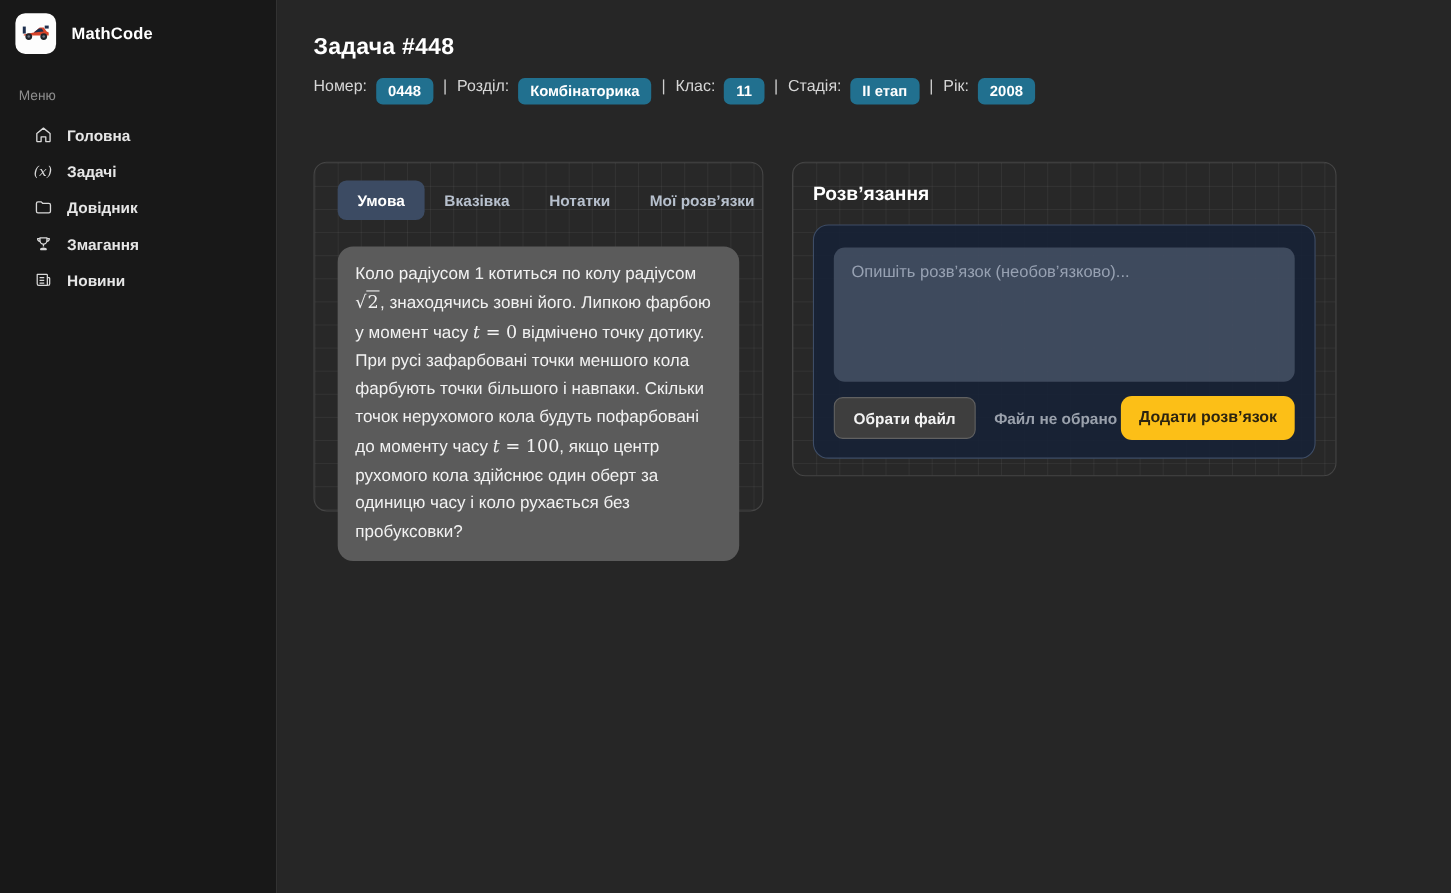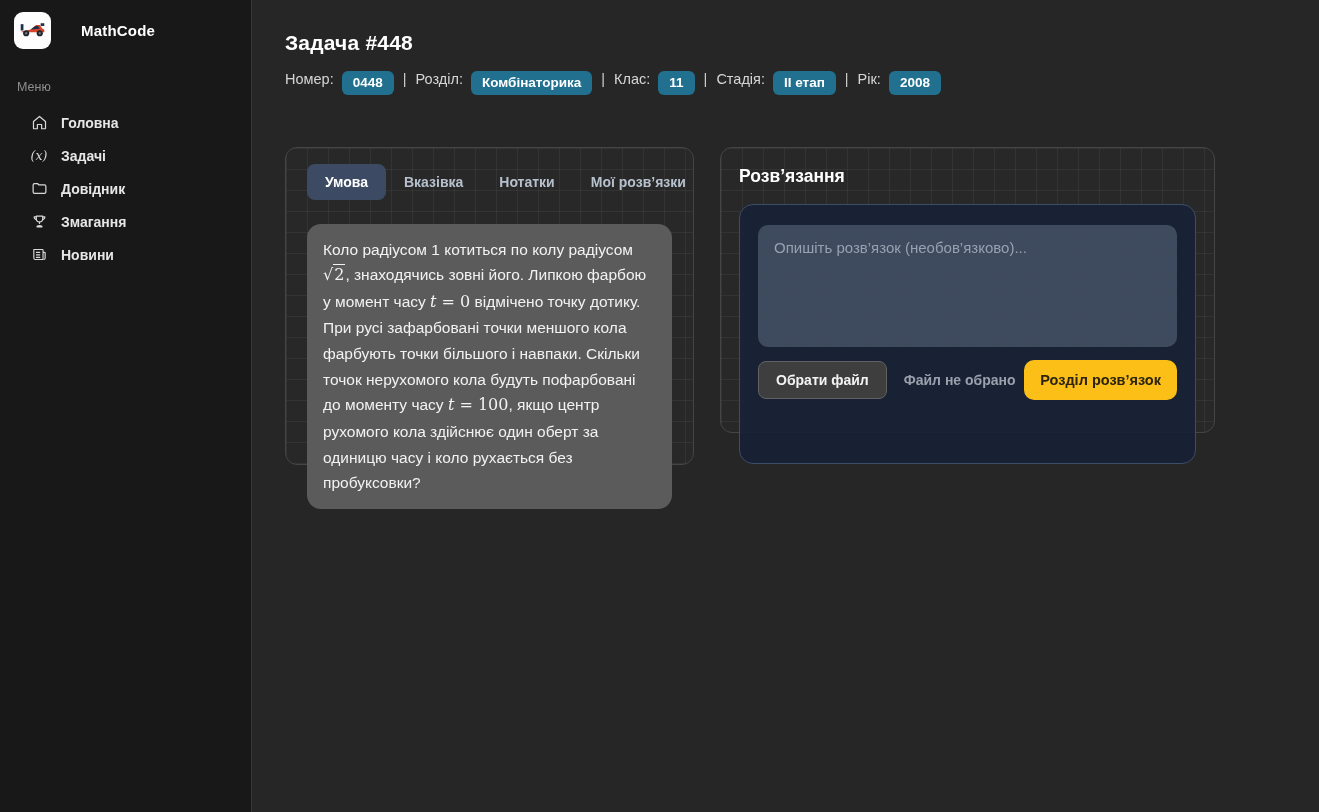--- a/index.html
+++ b/index.html
@@ -17,21 +17,21 @@
     background: #181818;
     border-right: 1px solid #363636;
     padding-top: 10px;
   }
   .brand { display: flex; align-items: center; padding: 2px 14px 0 14px; }
   .brand-logo {
     width: 37px; height: 37px; background: #fdfdfd; border-radius: 9px;
     display: flex; align-items: center; justify-content: center;
   }
   .brand-logo svg { width: 29px; height: 29px; }
-  .brand-name { margin-left: 30px; font-weight: bold; font-size: 15px; color: #ffffff; letter-spacing: 0.2px; }
+  .brand-name { margin-left: 14px; font-weight: bold; font-size: 15px; color: #ffffff; letter-spacing: 0.2px; }
   .menu-label { color: #8d8d8d; font-size: 12.5px; margin: 31px 0 12px 17px; }
   .nav { display: flex; flex-direction: column; text-align: center; }
   .nav-item {
     display: flex; align-items: center; height: 33px; padding-left: 30px; cursor: pointer;
     color: #e6e6e6;
   }
   .nav-item .icon {
     width: 18px; height: 18px; display: inline-flex; align-items: center; justify-content: center;
     color: #d9d9d9; flex: 0 0 18px;
   }
@@ -78,21 +78,21 @@
     padding: 13px 16px; color: #f2f2f2; font-size: 15.5px; line-height: 1.66;
   }
   .math { font-family: "DejaVu Serif", serif; font-size: 16px; white-space: nowrap; }
   .math .var { font-style: italic; }
   .math-sqrt { font-family: "DejaVu Serif", serif; font-size: 16px; white-space: nowrap; }
   .math-sqrt .radicand { border-top: 1.2px solid #f2f2f2; padding: 0 1px; }
 
   
   .solution-title { font-size: 17.5px; font-weight: bold; color: #ffffff; }
   .solution-card {
-    margin-top: 17px; height: 260px;
+    margin-top: 17px; height: 213px;
     background: rgba(22, 33, 53, 0.88);
     border: 1px solid #3e4d66; border-radius: 14px;
     padding: 20px 18px 0 18px;
     display: flex; flex-direction: column;
   }
   .solution-textarea {
     width: 100%; height: 122px; resize: none;
     background: rgba(125, 139, 160, 0.38);
     border: none; border-radius: 10px;
     padding: 14px 16px;
@@ -216,19 +216,19 @@
       </div>
     </section>
 
     <section class="grid-panel solution-panel">
       <h2 class="solution-title">Розв’язання</h2>
       <div class="solution-card">
         <textarea class="solution-textarea" placeholder="Опишіть розв’язок (необов’язково)..." style=""></textarea>
         <div class="solution-actions">
           <button class="file-button">Обрати файл</button>
           <span class="file-status">Файл не обрано</span>
-          <button class="submit-button">Розділ розв’язок</button>
+          <button class="submit-button">Додати розв’язок</button>
         </div>
       </div>
     </section>
 
   </div>
 </main>
 
 </body></html>

